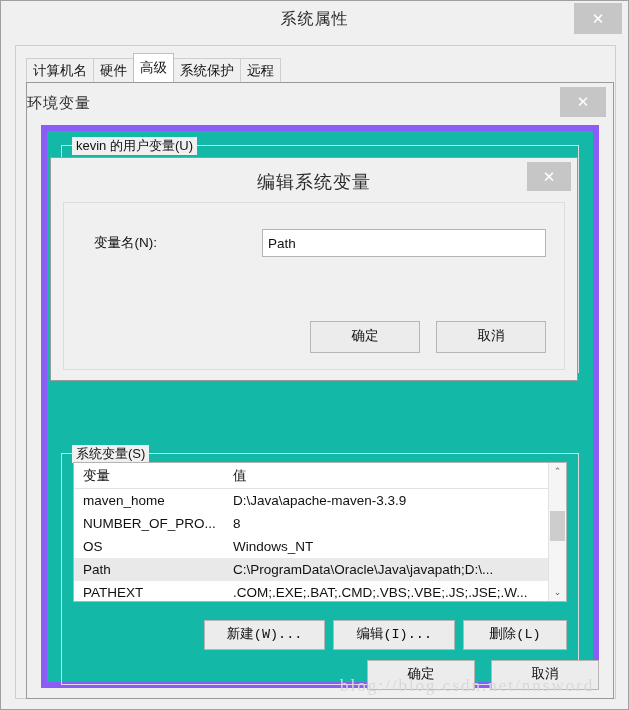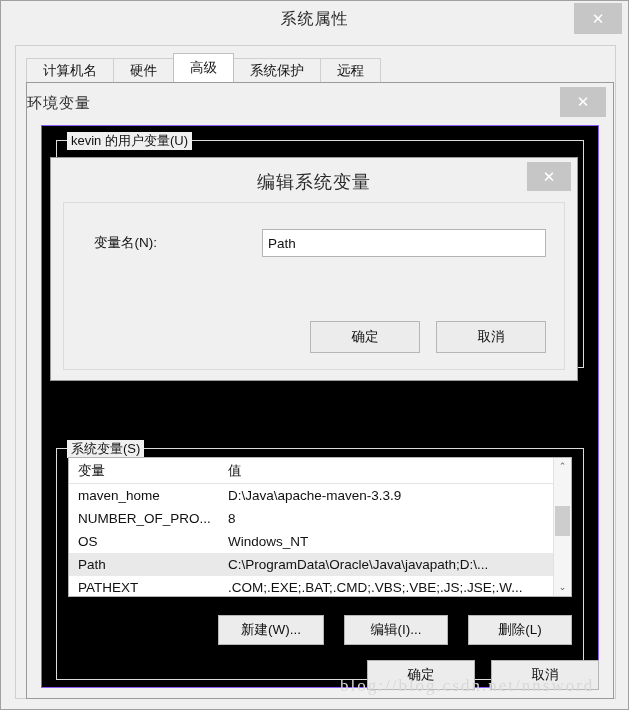--- a/index.html
+++ b/index.html
@@ -78,21 +78,21 @@
     left: 10px;
     top: 8px;
     height: 28px;
     display: flex;
     align-items: flex-end;
     z-index: 4;
   }
   .tab {
     height: 24px;
     line-height: 24px;
-    padding: 0 16px;
+    padding: 0 6px;
     margin-right: -1px;
     background: #f0f0f0;
     border: 1px solid #cfcfcf;
     border-bottom: none;
     font-size: 13.5px;
     color: #111;
     cursor: pointer;
     box-sizing: border-box;
     white-space: nowrap;
   }
@@ -141,22 +141,22 @@
     font-size: 15px;
     color: #2a2a2a;
     letter-spacing: 1px;
   }
   #envvars-body {
     position: absolute;
     left: 14px;
     right: 14px;
     top: 42px;
     bottom: 10px;
-    background: #000000;
-    border: 1px solid #8b5cf6;
+    background: #14b8a6;
+    border: 6px solid #8b5cf6;
     box-sizing: border-box;
   }
 
   
   #user-group {
     position: absolute;
     left: 14px;
     top: 14px;
     right: 14px;
     height: 228px;
@@ -272,34 +272,34 @@
     background: #cdcdcd;
     cursor: pointer;
   }
 
   
   .list-buttons {
     position: absolute;
     right: 11px;
     top: 166px;
     display: flex;
-    gap: 20px;
+    gap: 8px;
   }
   .btn {
     min-width: 104px;
     height: 30px;
     line-height: 28px;
     text-align: center;
     background: #ececec;
     border: 1px solid #b6b6b6;
     font-size: 13.5px;
     color: #111;
     cursor: pointer;
     box-sizing: border-box;
-    font-family: Liberation Sans, sans-serif;
+    font-family: Liberation Mono, monospace;
     padding: 0 22px;
     white-space: nowrap;
   }
 
   
   #envvars-footer {
     position: absolute;
     right: 14px;
     bottom: 8px;
     display: flex;

